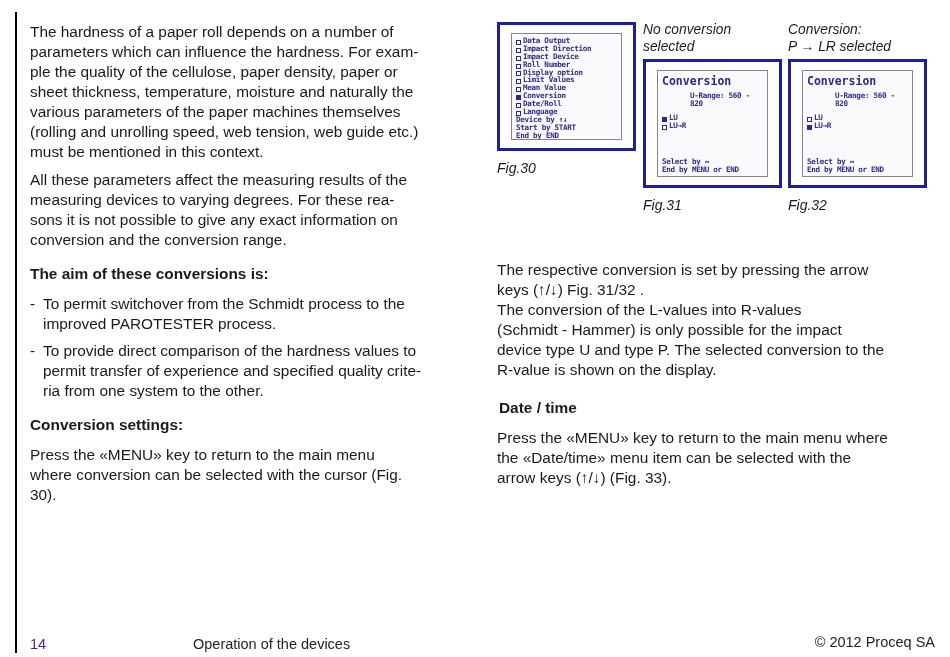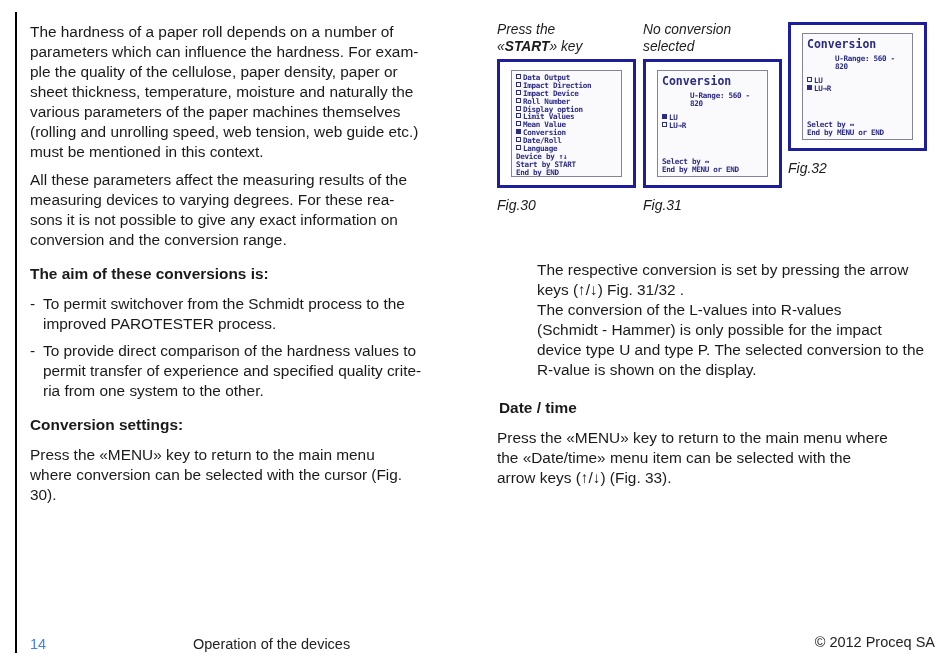--- a/index.html
+++ b/index.html
@@ -26,32 +26,32 @@
   .fig-header { font-style:italic; font-size:13.8px; line-height:16.5px; height:37px; color:#1c1c1c; }
   .device-box { height:129px; border:3px solid #1e1e9c; background:#fff; position:relative; }
   .lcd {
     position:absolute; left:11px; right:11px; top:8px; bottom:8px;
     border:1px solid #83839a; background:#fafafc;
     font-family:"DejaVu Sans Mono", monospace; font-weight:bold;
     color:#2b2b85; font-size:7.6px; line-height:7.9px; letter-spacing:-0.3px;
     padding:3px 1px 2px 4px; overflow:hidden;
     display:flex; flex-direction:column;
   }
-  .lcd-row { display:flex; align-items:flex-start; height:7.9px; }
+  .lcd-row { display:flex; align-items:flex-end; height:7.9px; }
   .cb { width:5px; height:5px; border:1px solid #2b2b85; margin-right:2px; flex:none; background:#fafafc; }
   .cb.filled { background:#2b2b85; }
   .lcd-spacer { flex:1 1 auto; }
   .lcd-title { font-size:11.5px; line-height:13px; letter-spacing:0; margin:1px 0 4px 0; }
   .lcd-range { margin-bottom:6px;padding-left:28px; }
   .fig-caption { font-style:italic; font-size:14px; margin-top:9px; }
-  .rc-para { margin-top:23px;margin-left:40px; }
+  .rc-para { margin-top:23px; }
   .rc-date-head { margin:18px 0 10px 2px; }
 
   
-  .footer-page   { position:absolute; left:30px;  top:636px; font-size:14.5px; color:#3b82f6; }
+  .footer-page   { position:absolute; left:30px;  top:636px; font-size:14.5px; color:#4c1d95; }
   .footer-center { position:absolute; left:193px; top:636px; font-size:14.5px; color:#222; }
   .footer-right  { position:absolute; right:15px; top:634px; font-size:14.5px; color:#222; }
 </style>
 </head>
 <body>
 
 <div class="page">
 
   <div class="rule-left"></div>
 
@@ -82,24 +82,20 @@
     <div class="subhead">Conversion settings:</div>
     <p class="body">Press the «MENU» key to return to the main menu
 where conversion can be selected with the cursor (Fig.
 30).</p>
   </div>
 
   <div class="col-right">
     <div class="fig-area">
 
       <div class="fig-col c0">
-        <div class="fig-header">
-          <div>Press the</div>
-          <div><span>«</span><b>START</b><span>» key</span></div>
-        </div>
         <div class="device-box">
           <div class="lcd">
             <div>
                 <div class="lcd-row">
                   <span class="cb"></span>
                   <span>Data Output</span>
                 </div>
                 <div class="lcd-row">
                   <span class="cb"></span>
                   <span>Impact Direction</span>
@@ -171,20 +167,24 @@
             <div>
                 <div>Select by ↔</div>
                 <div>End by MENU or END</div>
               </div>
           </div>
         </div>
         <div class="fig-caption">Fig.31</div>
       </div>
 
       <div class="fig-col c2">
+        <div class="fig-header">
+          <div>Conversion:</div>
+          <div><span></span><b></b><span>P → LR selected</span></div>
+        </div>
         <div class="device-box">
           <div class="lcd">
             <div class="lcd-title">Conversion</div>
             <div class="lcd-range">U-Range: 560 - 820</div>
             <div>
                 <div class="lcd-row">
                   <span class="cb"></span>
                   <span>LU</span>
                 </div>
                 <div class="lcd-row">

